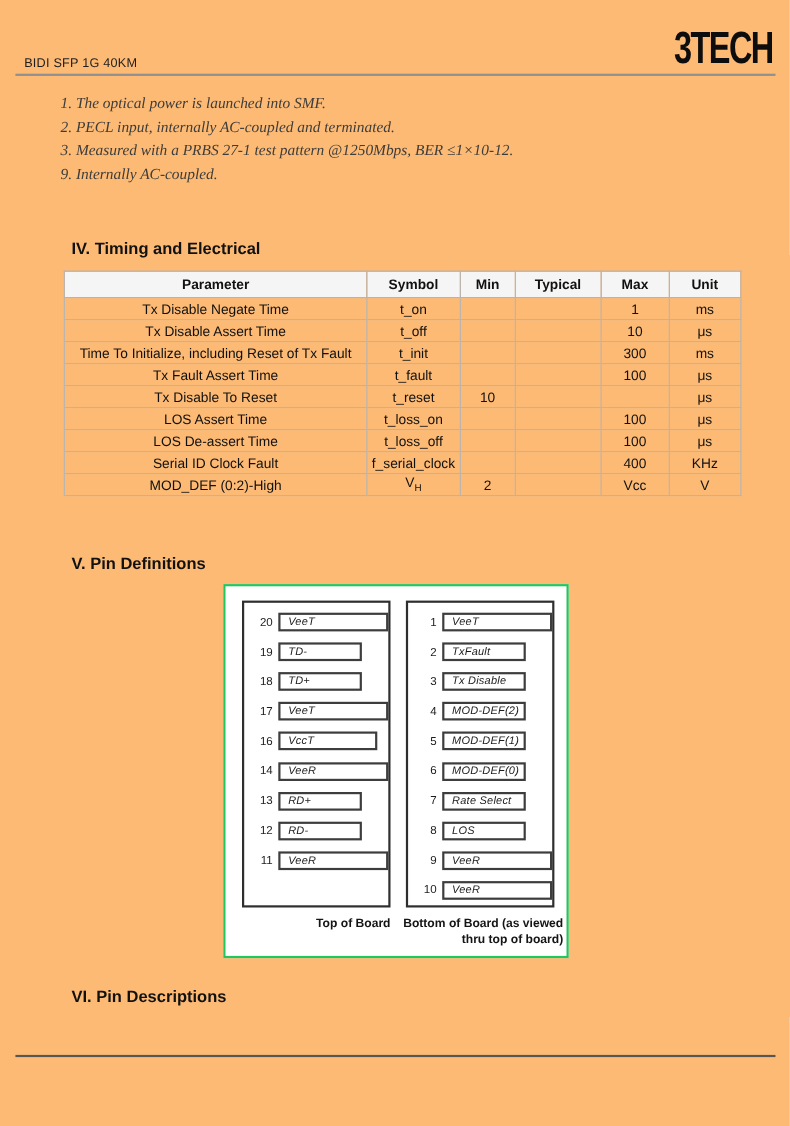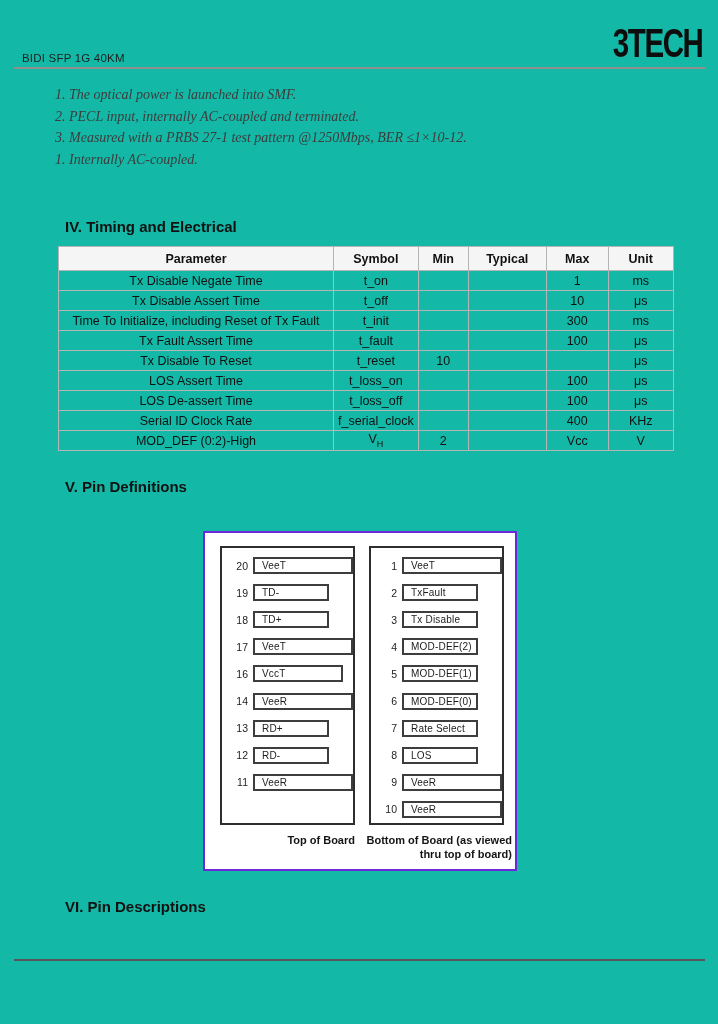--- a/index.html
+++ b/index.html
@@ -1,19 +1,19 @@
 <!DOCTYPE html>
 <html><head>
 <meta charset="utf-8">
 <style>
   html,body{margin:0;padding:0;background:#e8e8e8;}
   .page{
     position:relative;
     width:718px;height:1024px;
-    background:#14b8a6;
+    background:#fdba74;
     font-family:"Liberation Sans", sans-serif;
     color:#1a1a1a;
     overflow:hidden;
     margin:0 auto;
   }
   
   .doc-title{
     position:absolute;left:22px;top:52px;
     font-size:11.5px;color:#1f1f1f;letter-spacing:.2px;
   }
@@ -34,21 +34,21 @@
     font-style:italic;font-size:14px;color:#3c3c3c;
     line-height:21.5px;
   }
   .notes .notes-title{font-weight:bold;}
   
   .section-heading{
     position:absolute;left:34px;
     font-size:15px;font-weight:bold;color:#111;margin-left:31px;
   }
   #sec-timing{top:218px;}
-  #sec-pindef{top:478px;}
+  #sec-pindef{top:504px;}
   #sec-pindesc{top:898px;}
   
   .timing-table{
     position:absolute;left:58px;top:246px;
     border-collapse:collapse;table-layout:fixed;
     font-size:12.5px;color:#111;
   }
   .timing-table th,.timing-table td{
     border:1px solid #b5b5b5;
     text-align:center;vertical-align:middle;
@@ -60,41 +60,41 @@
   .col-param{width:275px;}
   .col-symbol{width:79px;}
   .col-min{width:50px;}
   .col-typ{width:78px;}
   .col-max{width:62px;}
   .col-unit{width:65px;}
   
   .pin-diagram{
     position:absolute;left:203px;top:531px;
     width:314px;height:340px;
-    border:2px solid #6d28d9;box-sizing:border-box;
+    border:2px solid #22c55e;box-sizing:border-box;
     background:#fff;
   }
   .pin-panel{
     position:absolute;top:13px;height:279px;width:135px;
     border:2px solid #2e2e2e;box-sizing:border-box;
     padding:4px 0 0 5px;
   }
   #panel-left{left:15px;}
   #panel-right{left:164px;}
   .pin-row{height:27.1px;display:flex;align-items:center;}
   .pin-num{
     width:21px;text-align:right;margin-right:5px;
     font-size:10.5px;color:#1c1c1c;flex:0 0 auto;
   }
   .pin-box{
     height:17px;box-sizing:border-box;
     border:2px solid #3d3d3d;
     display:flex;align-items:center;
     padding-left:7px;
-    font-size:10px;color:#1c1c1c;letter-spacing:.2px;
+    font-size:10px;color:#1c1c1c;letter-spacing:.2px;font-style:italic;
   }
   .pin-box.wide{width:102px;}
   .pin-box.mid{width:90px;}
   .pin-box.narrow{width:76px;}
   .pin-caption{
     position:absolute;top:300px;
     font-size:11px;font-weight:bold;color:#151515;
     text-align:right;line-height:14px;
   }
   #caption-left{left:15px;width:135px;}
@@ -112,21 +112,21 @@
 
   <div class="doc-title">BIDI SFP 1G 40KM</div>
   <div class="logo">3TECH</div>
   <div class="header-rule"></div>
 
   <div class="notes">
     <div id="notes-items">
         <div>1. The optical power is launched into SMF.</div>
         <div>2. PECL input, internally AC-coupled and terminated.</div>
         <div>3. Measured with a PRBS 27-1 test pattern @1250Mbps, BER ≤1×10-12.</div>
-        <div>1. Internally AC-coupled.</div>
+        <div>9. Internally AC-coupled.</div>
       </div>
   </div>
 
   <div class="section-heading" id="sec-timing">IV. Timing and Electrical</div>
 
   <table class="timing-table">
     <colgroup>
       <col class="col-param">
         <col class="col-symbol">
         <col class="col-min">
@@ -195,21 +195,21 @@
         </tr>
         <tr>
           <td>LOS De-assert Time</td>
           <td>t_loss_off</td>
           <td></td>
           <td></td>
           <td>100</td>
           <td>μs</td>
         </tr>
         <tr>
-          <td>Serial ID Clock Rate</td>
+          <td>Serial ID Clock Fault</td>
           <td>f_serial_clock</td>
           <td></td>
           <td></td>
           <td>400</td>
           <td>KHz</td>
         </tr>
         <tr>
           <td>MOD_DEF (0:2)-High</td>
           <td>V<sub>H</sub></td>
           <td>2</td>

